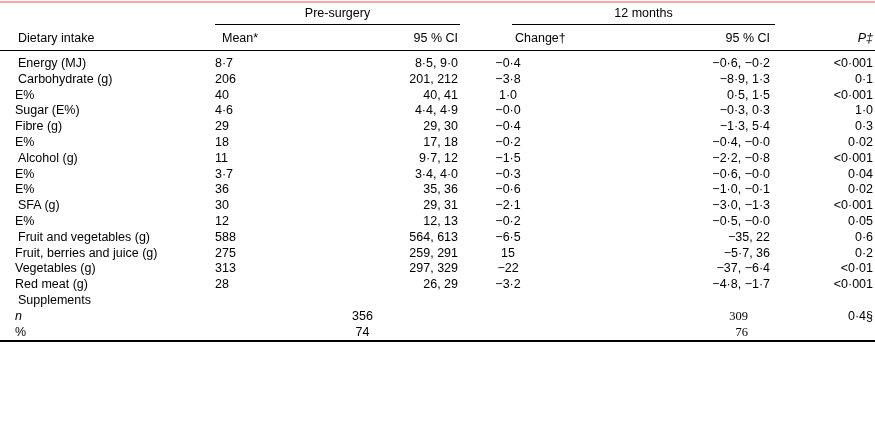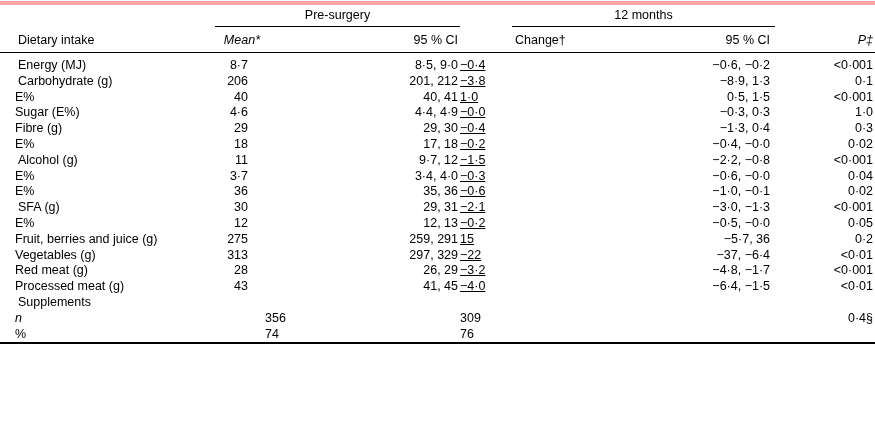--- a/index.html
+++ b/index.html
@@ -7,31 +7,31 @@
   body {
     width: 875px; height: 428px; overflow: hidden;
     font-family: "Liberation Sans", "DejaVu Sans", sans-serif;
     color: #000;
   }
   .page { padding: 1px 0 0 0; }
   table {
     width: 875px;
     border-collapse: collapse;
     table-layout: fixed;
-    border-top: 4px solid #fca5a5;
+    border-top: 2px solid #fca5a5;
     border-bottom: 2px solid #000;
     font-size: 12.5px;
   }
   th, td { font-weight: normal; padding: 0; white-space: nowrap; }
 
   
   .c-label  { text-align: left;  padding-left: 18px; }
-  .c-mean   { text-align: right; padding-right: 12px; }
+  .c-mean   { text-align: left; padding-right: 12px; }
   .c-ci1    { text-align: right; padding-right: 2px; }
-  .c-change { text-align: left; padding-right: 4px; text-decoration: underline; }
+  .c-change { text-align: center; padding-right: 4px; }
   .c-ci2    { text-align: right; padding-right: 5px; }
   .c-p      { text-align: right; padding-right: 2px; }
 
   .indent { padding-left: 15px; }
   .italic { font-style: italic; }
 
   
   th.spanner { vertical-align: bottom; padding: 0; }
   .spanner-inner {
     border-bottom: 1.5px solid #000;
@@ -41,30 +41,30 @@
   }
   .spanner-inner.post { margin-left: 52px; }
 
   
   th.hdr {
     vertical-align: bottom;
     padding-top: 6px;
     padding-bottom: 5px;
     border-bottom: 1.5px solid #000;
   }
-  th.hdr-mean   { text-align: right; padding-left: 7px;  padding-right: 0; font-style: italic; }
+  th.hdr-mean   { text-align: left; padding-left: 7px;  padding-right: 0; }
   th.hdr-change { text-align: right; padding-left: 55px; padding-right: 0; }
 
   
   tbody td { line-height: 15.8px; height: 15.8px; }
   tbody td.first { padding-top: 5px; height: 20.8px; }
 
   
-  .span-pre  { padding-left: 50px; }
-  .span-post { text-align: left; padding-right: 27px; }
+  .span-pre  { text-align: center; padding-left: 50px; }
+  .span-post { text-align: right; padding-right: 27px; font-family: Liberation Serif, serif; }
 </style>
 </head>
 <body>
 
 <div class="page">
   <table>
     <colgroup>
       <col style="width:215px">
       <col style="width:45px">
       <col style="width:200px">
@@ -123,21 +123,21 @@
           <td class="c-ci1">4·4, 4·9</td>
           <td class="c-change">−0·0</td>
           <td class="c-ci2">−0·3, 0·3</td>
           <td class="c-p">1·0</td>
         </tr>
         <tr>
           <td class="c-label indent">Fibre (g)</td>
           <td class="c-mean">29</td>
           <td class="c-ci1">29, 30</td>
           <td class="c-change">−0·4</td>
-          <td class="c-ci2">−1·3, 0·4</td>
+          <td class="c-ci2">−1·3, 5·4</td>
           <td class="c-p">0·3</td>
         </tr>
         <tr>
           <td class="c-label indent">E%</td>
           <td class="c-mean">18</td>
           <td class="c-ci1">17, 18</td>
           <td class="c-change">−0·2</td>
           <td class="c-ci2">−0·4, −0·0</td>
           <td class="c-p">0·02</td>
         </tr>
@@ -173,20 +173,28 @@
           <td class="c-ci2">−3·0, −1·3</td>
           <td class="c-p">&lt;0·001</td>
         </tr>
         <tr>
           <td class="c-label indent">E%</td>
           <td class="c-mean">12</td>
           <td class="c-ci1">12, 13</td>
           <td class="c-change">−0·2</td>
           <td class="c-ci2">−0·5, −0·0</td>
           <td class="c-p">0·05</td>
+        </tr>
+        <tr>
+          <td class="c-label">Fruit and vegetables (g)</td>
+          <td class="c-mean">588</td>
+          <td class="c-ci1">564, 613</td>
+          <td class="c-change">−6·5</td>
+          <td class="c-ci2">−35, 22</td>
+          <td class="c-p">0·6</td>
         </tr>
         <tr>
           <td class="c-label indent">Fruit, berries and juice (g)</td>
           <td class="c-mean">275</td>
           <td class="c-ci1">259, 291</td>
           <td class="c-change">15</td>
           <td class="c-ci2">−5·7, 36</td>
           <td class="c-p">0·2</td>
         </tr>
         <tr>
@@ -199,28 +207,20 @@
         </tr>
         <tr>
           <td class="c-label indent">Red meat (g)</td>
           <td class="c-mean">28</td>
           <td class="c-ci1">26, 29</td>
           <td class="c-change">−3·2</td>
           <td class="c-ci2">−4·8, −1·7</td>
           <td class="c-p">&lt;0·001</td>
         </tr>
         <tr>
-          <td class="c-label indent">Processed meat (g)</td>
-          <td class="c-mean">43</td>
-          <td class="c-ci1">41, 45</td>
-          <td class="c-change">−4·0</td>
-          <td class="c-ci2">−6·4, −1·5</td>
-          <td class="c-p">&lt;0·01</td>
-        </tr>
-        <tr>
           <td class="c-label">Supplements</td>
           <td class="c-mean"></td>
           <td class="c-ci1"></td>
           <td class="c-change"></td>
           <td class="c-ci2"></td>
           <td class="c-p"></td>
         </tr>
         <tr>
           <td class="c-label indent italic">n</td>
           <td class="span-pre" colspan="2">356</td>

